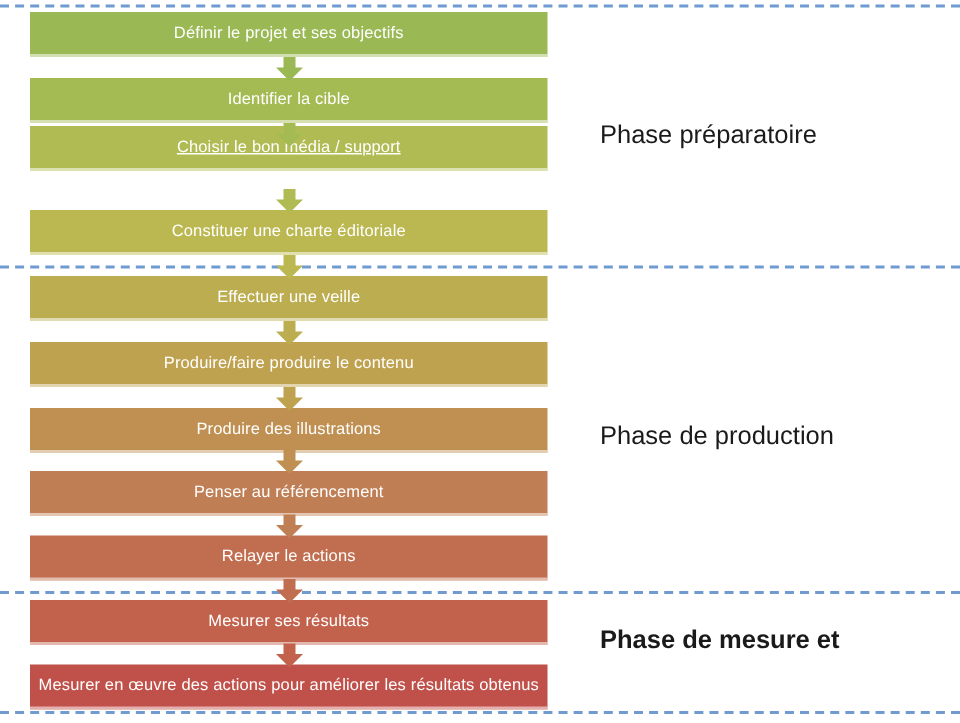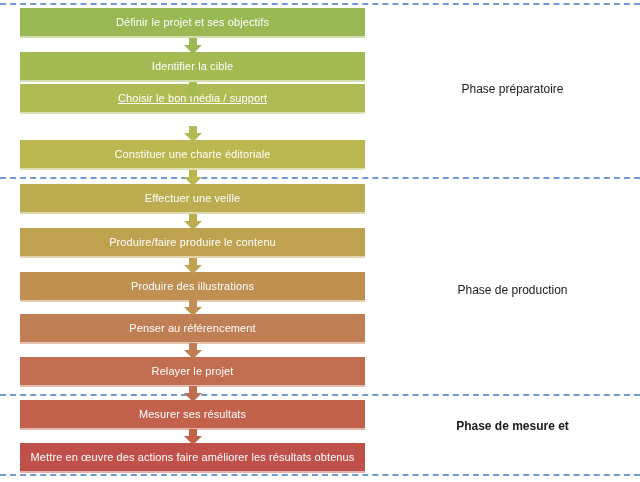--- a/index.html
+++ b/index.html
@@ -75,23 +75,23 @@
     width: 8px;
     height: 8px;
     background: currentColor;
   }
 
   
   .phase-label {
     position: absolute;
     left: 400px;
     width: 225px;
-    text-align: center;
+    text-align: left;
     color: #1a1a1a;
-    font-size: 12px;
+    font-size: 17px;
     line-height: 19px;
   }
 </style>
 </head>
 <body>
 
 <div id="canvas">
   <div id="dividers-layer">
       <div class="divider" style="top: 3px; border-top-color: rgb(111, 155, 209);"></div>
       <div class="divider" style="top: 177px; border-top-color: rgb(111, 155, 209);"></div>
@@ -117,27 +117,27 @@
       <div class="box" style="top: 228px; background: rgb(191, 162, 79);">
         <span class="box-label">Produire/faire produire  le contenu</span>
       </div>
       <div class="box" style="top: 272px; background: rgb(191, 144, 82);">
         <span class="box-label">Produire des illustrations</span>
       </div>
       <div class="box" style="top: 314px; background: rgb(192, 126, 84);">
         <span class="box-label">Penser au référencement</span>
       </div>
       <div class="box" style="top: 357px; background: rgb(193, 109, 79);">
-        <span class="box-label">Relayer le projet</span>
+        <span class="box-label">Relayer le actions</span>
       </div>
       <div class="box" style="top: 400px; background: rgb(194, 98, 76);">
         <span class="box-label">Mesurer ses résultats</span>
       </div>
       <div class="box" style="top: 443px; background: rgb(192, 81, 74);">
-        <span class="box-label">Mettre en œuvre des actions faire améliorer les résultats obtenus</span>
+        <span class="box-label">Mesurer en œuvre des actions pour améliorer les résultats obtenus</span>
       </div>
     </div>
   <div id="arrows-layer">
       <div class="arrow" style="top: 38px; color: rgb(154, 185, 84);">
         <div class="stem-fill"></div>
         <div class="head"></div>
       </div>
       <div class="arrow" style="top: 82px; color: rgb(164, 187, 84);">
         <div class="stem-fill"></div>
         <div class="head"></div>

